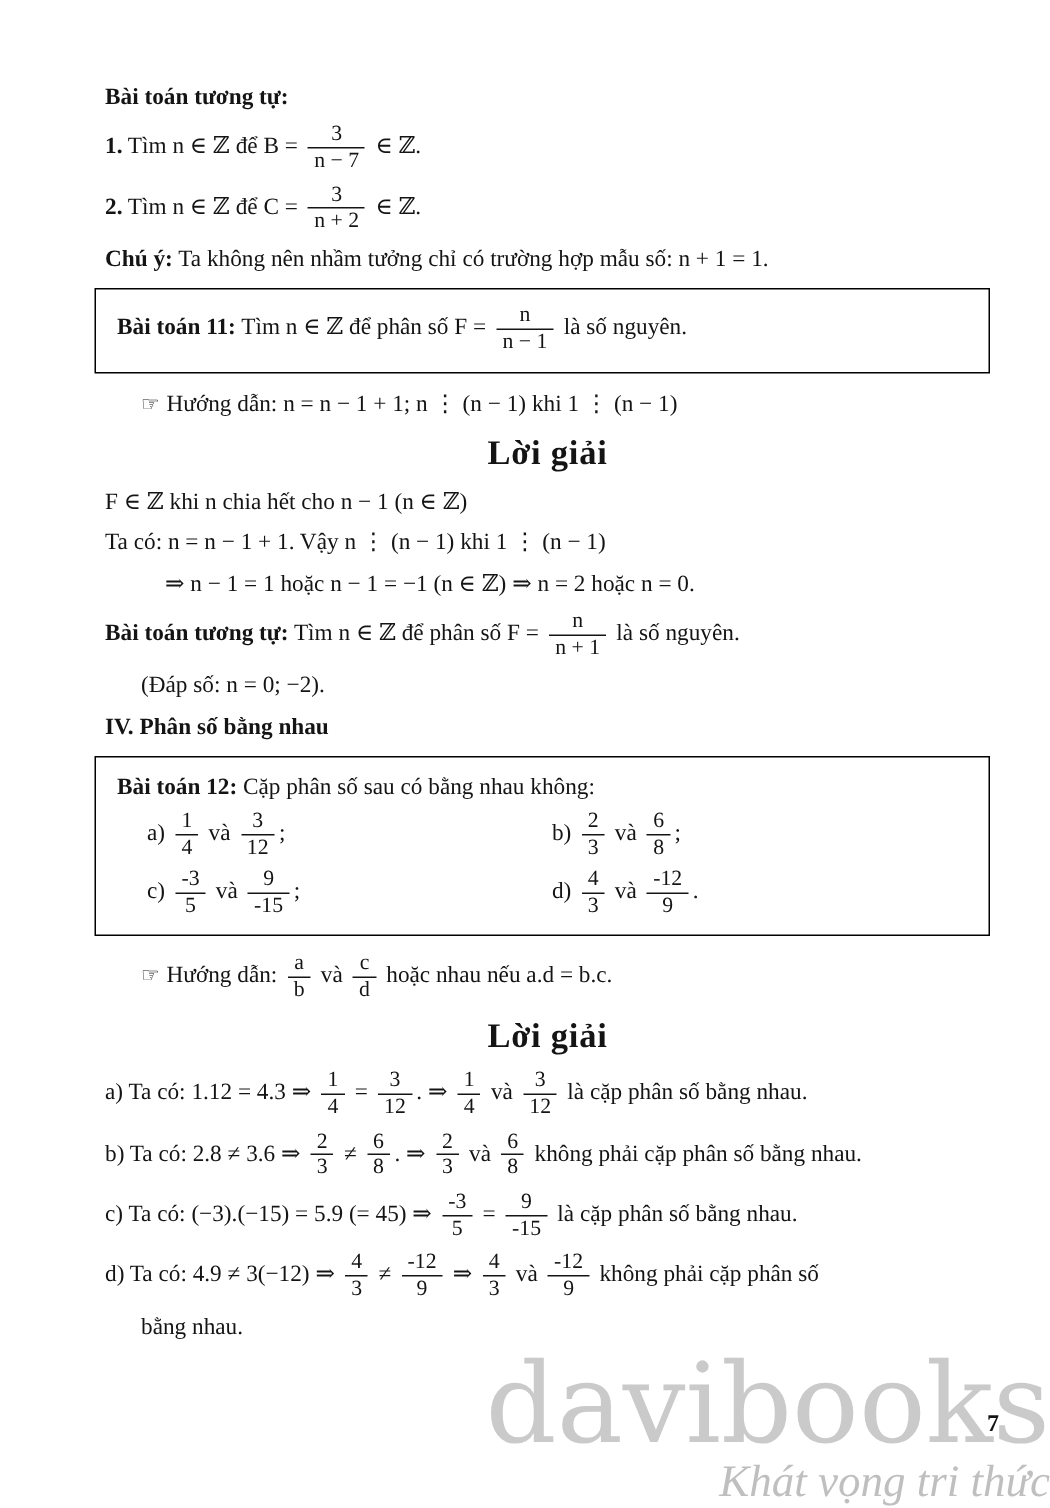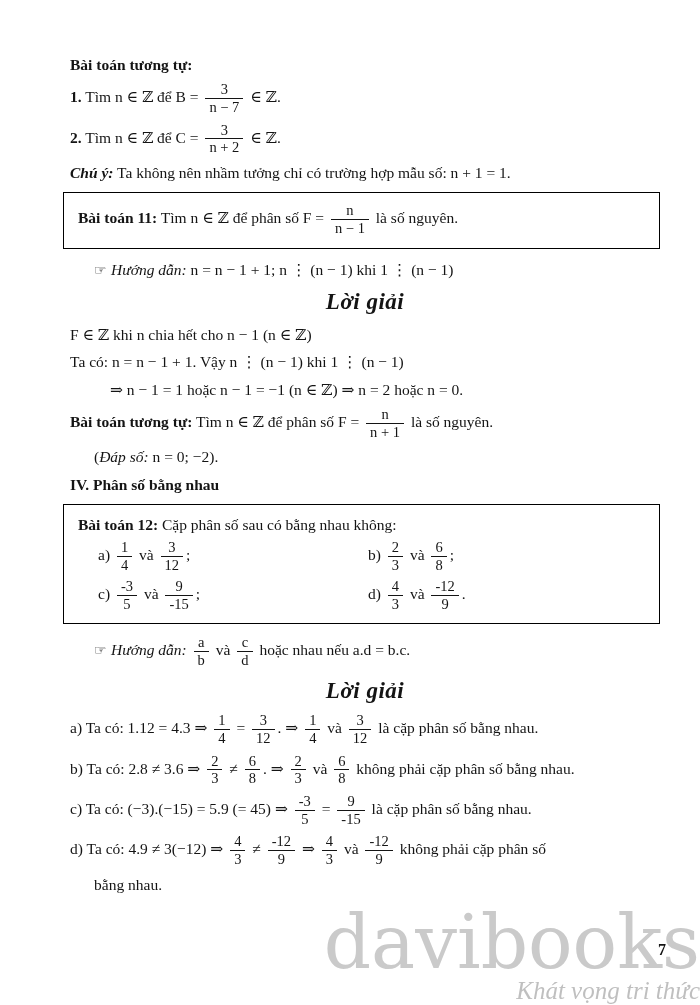--- a/index.html
+++ b/index.html
@@ -7,34 +7,34 @@
     width:700px;height:1005px;background:#ffffff;position:relative;overflow:hidden;
     font-family:"Liberation Serif","DejaVu Serif",serif;
     font-size:15.5px;color:#141414;
   }
   .doc{padding:48px 40px 0 70px;position:relative;z-index:1}
   .line{margin:6px 0;line-height:1.38;min-height:20px}
   .center{text-align:center}
   .ind1{margin-left:24px}
   .ind2{margin-left:40px}
   .b{font-weight:bold}
-  .i{font-style:italic}
+  .i{}
   .loigiai{font-size:23px;letter-spacing:.5px}
   .frac{display:inline-block;vertical-align:middle;text-align:center;margin:0 3px;font-size:14.5px;line-height:1.15}
   .frac .num{display:block;padding:0 4px}
   .frac .den{display:block;border-top:1.3px solid #141414;padding:0 4px}
   .box{border:1.5px solid #000;margin:9px 0 10px -7px;padding:5px 10px 7px 14px}
   .box .line{margin:4px 0}
   .cols{display:flex;padding-left:20px}
   .col{flex:0 0 49%}
   .col+.col{flex:1 1 auto}
   .hand{font-family:"DejaVu Sans",sans-serif;font-size:14px}
   .watermark{position:absolute;left:0;right:0;bottom:0;text-align:right;color:#bdbdbd;pointer-events:none;z-index:2}
   .wm-main{font-size:74px;line-height:.95;font-family:"DejaVu Serif",serif;opacity:.8}
-  .wm-sub{font-size:25px;font-style:italic;margin-top:0;opacity:.85;color:#b5b5b5}
+  .wm-sub{font-size:30px;font-style:italic;margin-top:0;opacity:.85;color:#b5b5b5}
   .page-number{position:absolute;right:34px;bottom:46px;font-weight:bold;font-size:16px;z-index:3}
 </style>
 </head>
 <body>
 
 <div class="doc" id="doc">
     <div class="line"><span class="b">Bài toán tương tự:</span></div>
     <div class="line"><span class="b">1.</span><span> Tìm n ∈ ℤ để B = </span><span class="frac"><span class="num">3</span><span class="den">n − 7</span></span><span> ∈ ℤ.</span></div>
     <div class="line"><span class="b">2.</span><span> Tìm n ∈ ℤ để C = </span><span class="frac"><span class="num">3</span><span class="den">n + 2</span></span><span> ∈ ℤ.</span></div>
     <div class="line"><span class="b i">Chú ý:</span><span> Ta không nên nhầm tưởng chỉ có trường hợp mẫu số: n + 1 = 1.</span></div>

